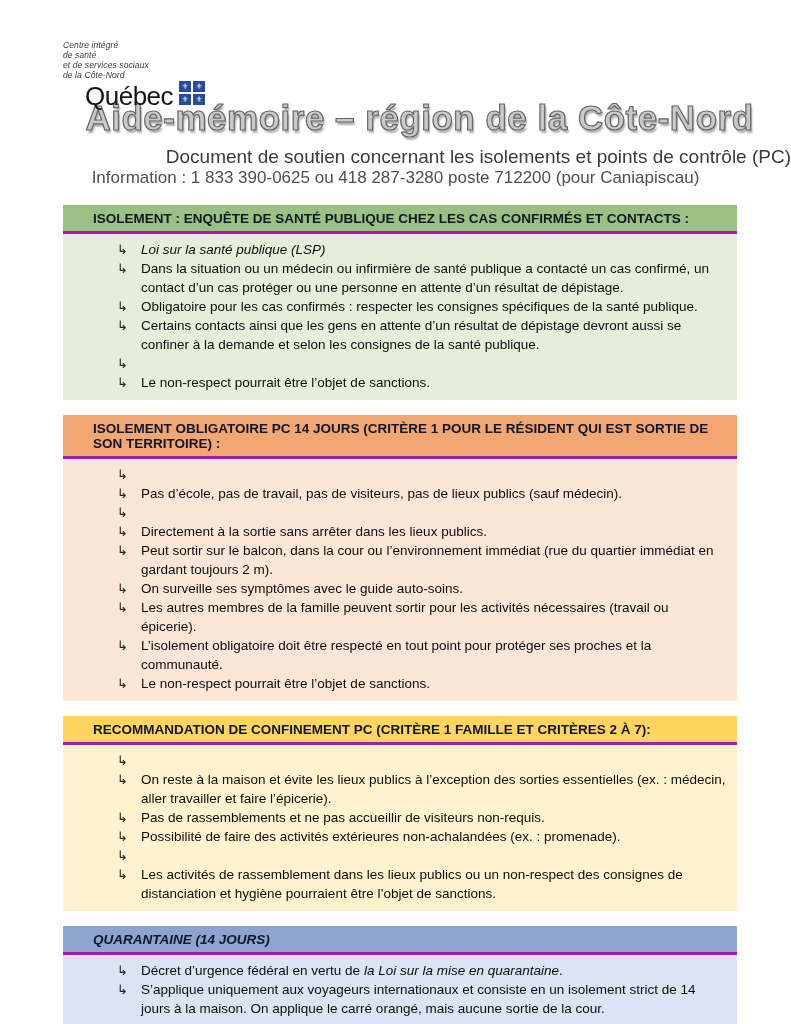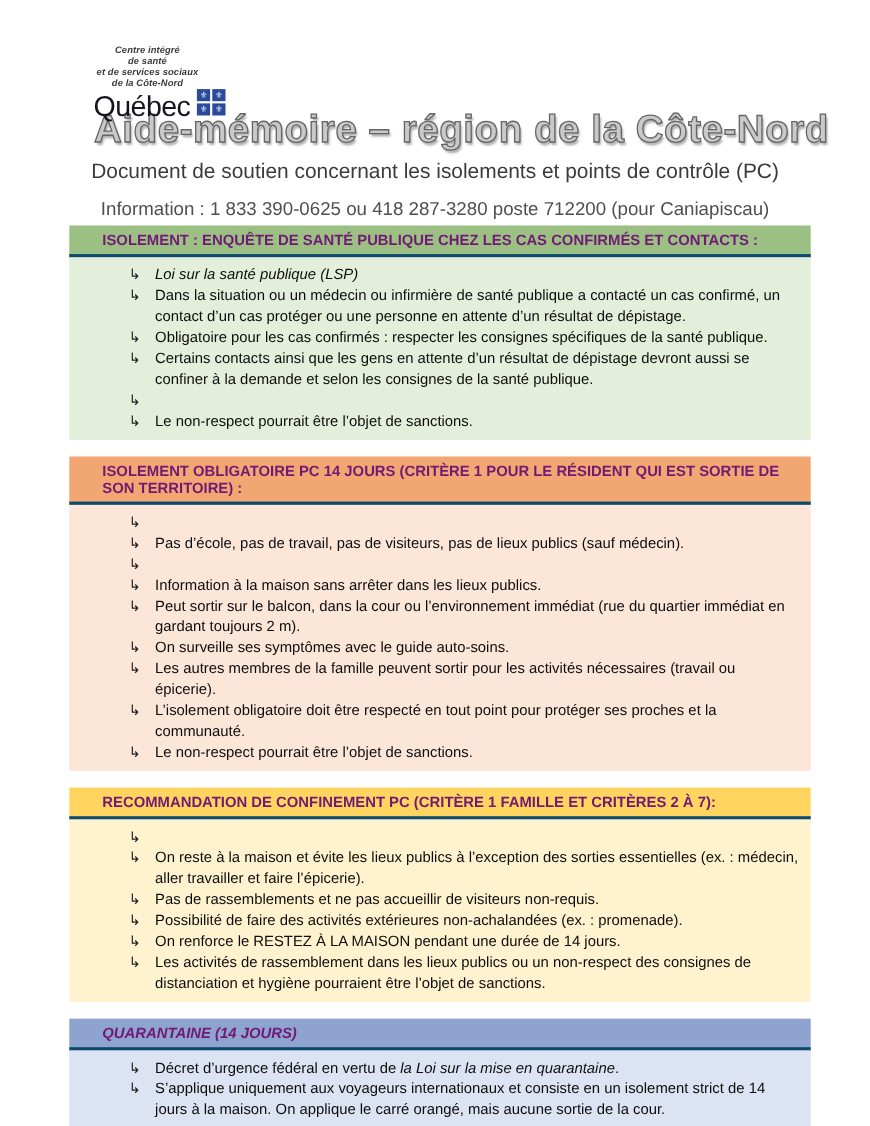--- a/index.html
+++ b/index.html
@@ -8,50 +8,50 @@
     background: #ffffff;
     font-family: "Liberation Sans", sans-serif;
     color: #111;
     position: relative;
     overflow: hidden;
   }
 
   
   .logo { position: absolute; left: 63px; top: 40px; }
   .logo-lines {
-    font-size: 8.5px; font-weight: bold; font-style: italic;
-    color: #3a3a3a; line-height: 10px; letter-spacing: 0.1px; text-align: center;
+    font-size: 8.5px; font-weight: normal; font-style: italic;
+    color: #3a3a3a; line-height: 10px; letter-spacing: 0.1px;
   }
   .logo-bottom { display: flex; align-items: flex-start; gap: 6px; margin-top: 1px; padding-left: 22px; }
   .qc-word { font-size: 26px; color: #14141e; letter-spacing: -0.5px; }
   .qc-flag { display: inline-grid; grid-template-columns: 12px 12px; grid-auto-rows: 11px; gap: 2px; }
   .qc-flag i {
     background: #2a4a9c; color: #e8edf8; font-style: normal; font-size: 8px;
     display: flex; align-items: center; justify-content: center;
   }
 
   
   .head-block { padding-top: 98px; text-align: center; }
   .title {
     margin: 0; font-size: 35px; font-weight: bold; letter-spacing: 0.5px;
     color: #c9c9c9;
     -webkit-text-stroke: 1.2px #666666;
     text-shadow: 1.5px 2.5px 2px rgba(110,110,110,0.55);
     padding-left: 48px;
   }
-  .subtitle { margin-top: 8px; font-size: 19px; color: #3b3b3b; }
-  .info { margin-top: 12px; font-size: 17px; color: #4f4f4f; text-align: center; }
+  .subtitle { margin-top: 8px; font-size: 19px; color: #3b3b3b; text-align: right; }
+  .info { margin-top: 0; font-size: 17px; color: #4f4f4f; text-align: center; }
 
   
   .sections { position: absolute; left: 63px; top: 205px; width: 674px; }
   .sec { margin-bottom: 15px; }
   .sec-header {
-    font-weight: bold; font-size: 13.5px; color: #701a75;
+    font-weight: bold; font-size: 13.5px; color: #0f172a;
     padding: 6px 8px 5px 30px;
-    border-bottom: 3px solid #0c4a6e;
+    border-bottom: 3px solid #a21caf;
   }
   .sec-body { padding: 6px 10px 8px 0; }
   ul.items { margin: 0; padding: 0; list-style: none; }
   ul.items li {
     display: flex; gap: 11px;
     font-size: 13.5px; line-height: 19px; color: #0d0d0d;
     padding-left: 54px;
   }
   .bullet { flex: none; width: 13px; font-size: 13px; color: #222; }
   .it { font-style: italic; }
@@ -125,21 +125,21 @@
           </li>
           <li>
             <span class="bullet">↳</span>
             <span class="item-text"><span>Pas d’école, pas de travail, pas de visiteurs, pas de lieux publics (sauf médecin).</span></span>
           </li>
           <li>
             <span class="bullet">↳</span>
           </li>
           <li>
             <span class="bullet">↳</span>
-            <span class="item-text"><span>Information à la maison sans arrêter dans les lieux publics.</span></span>
+            <span class="item-text"><span>Directement à la sortie sans arrêter dans les lieux publics.</span></span>
           </li>
           <li>
             <span class="bullet">↳</span>
             <span class="item-text"><span>Peut sortir sur le balcon, dans la cour ou l’environnement immédiat (rue du quartier immédiat en gardant toujours 2 m).</span></span>
           </li>
           <li>
             <span class="bullet">↳</span>
             <span class="item-text"><span>On surveille ses symptômes avec le guide auto-soins.</span></span>
           </li>
           <li>
@@ -171,21 +171,20 @@
           <li>
             <span class="bullet">↳</span>
             <span class="item-text"><span>Pas de rassemblements et ne pas accueillir de visiteurs non-requis.</span></span>
           </li>
           <li>
             <span class="bullet">↳</span>
             <span class="item-text"><span>Possibilité de faire des activités extérieures non-achalandées (ex. : promenade).</span></span>
           </li>
           <li>
             <span class="bullet">↳</span>
-            <span class="item-text"><span>On renforce le RESTEZ À LA MAISON pendant une durée de 14 jours.</span></span>
           </li>
           <li>
             <span class="bullet">↳</span>
             <span class="item-text"><span>Les activités de rassemblement dans les lieux publics ou un non-respect des consignes de distanciation et hygiène pourraient être l’objet de sanctions.</span></span>
           </li>
         </ul>
       </div>
     </section>
     <section class="sec">
       <div class="sec-header" style="background: rgb(142, 163, 208); font-style: italic;">QUARANTAINE (14 JOURS)</div>

